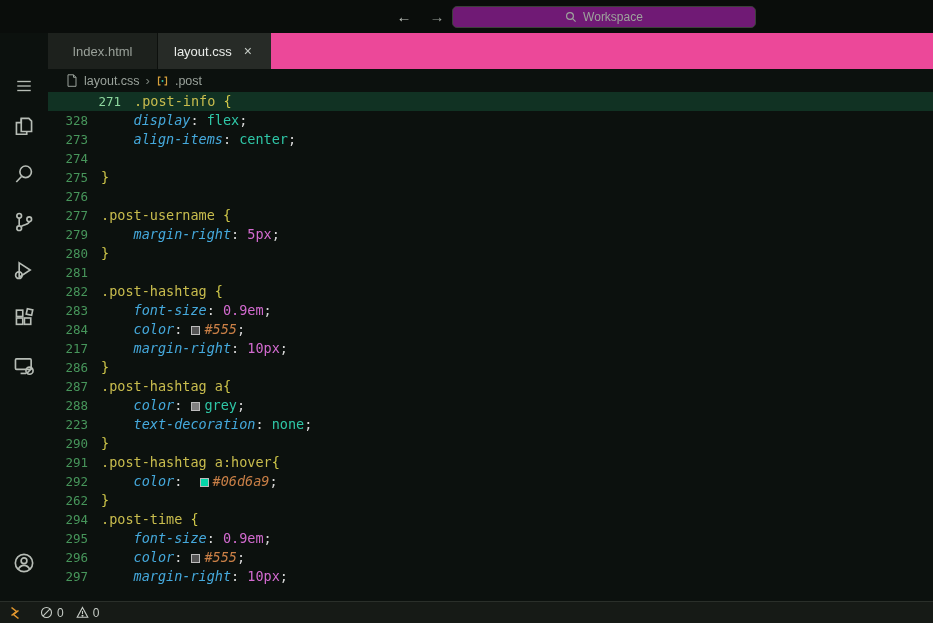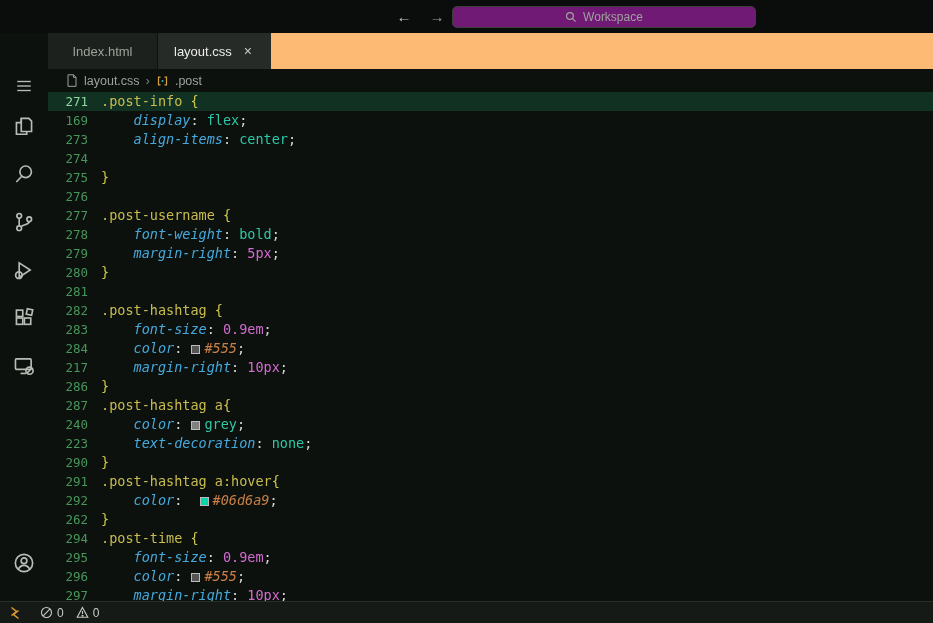--- a/index.html
+++ b/index.html
@@ -24,36 +24,36 @@
     color:#9da39c; font-size:12px;
   }
   .searchbox svg { flex:0 0 auto; }
 
   
   .activitybar { position:absolute; top:33px; left:0; width:48px; bottom:22px; background:#0c110e; }
   .ab-icon { position:absolute; left:12px; width:24px; height:24px; display:flex; align-items:center; justify-content:center; color:#b7bdb6; }
   .ab-icon svg { stroke:#b7bdb6; fill:none; stroke-width:1.2; }
 
   
-  .tabstrip { position:absolute; top:33px; left:48px; right:0; height:36px; background:#fdba74; display:flex; }
+  .tabstrip { position:absolute; top:33px; left:48px; right:0; height:36px; background:#ec4899; display:flex; }
   .tab { display:flex; align-items:center; gap:9px; padding:0 16px; font-size:13px; min-width:110px; justify-content:center; }
   .tab.inactive { background:#1d211d; color:#9aa19a; border-right:1px solid #0d100d; }
   .tab.active { background:#272b27; color:#e9ece9; }
   .tab-close { font-size:14px; color:#c6ccc6; line-height:1; padding:1px 3px; border-radius:3px; }
 
   
   .breadcrumbs { position:absolute; top:69px; left:48px; right:0; height:23px; display:flex; align-items:center; gap:6px; padding-left:18px; font-size:12.5px; color:#9aa29b; background:#0c110e; }
   .crumb-sep { color:#78807a; font-size:13px; }
   .crumb-icon svg { display:block; }
 
   
   .editor { position:absolute; top:92px; left:48px; right:0; bottom:22px; overflow:hidden; background:#0c110e;
             font-family:"DejaVu Sans Mono", monospace; font-size:13.5px; }
   .row { display:flex; height:19px; line-height:19px; white-space:pre; }
-  .row.active { background:var(--current-line,#113223); }
+  .row.active { background:var(--current-line,#113223);padding-left:33px; }
   .ln { flex:0 0 40px; text-align:right; color:var(--line-number,#47965b); font-size:12.5px; }
   .row.active .ln { color:#8fd8a0; }
   .code { padding-left:13px; }
   .tk-sel  { color:var(--selector,#c9bd4e); }
   .tk-prop { color:var(--property,#45a9dc); font-style:italic; }
   .tk-val  { color:var(--value,#2fc7a7); }
   .tk-num  { color:var(--number,#d36bd0); }
   .tk-hex  { color:var(--hex,#c97f46);font-style:italic; }
   .tk-punc { color:var(--punctuation,#d8d8d8); }
   .tk-brace{ color:var(--brace,#d0c84a); }
@@ -175,37 +175,36 @@
         <path d="M4.5 2.2h-2v7.6h2M8.5 2.2h2v7.6h-2" stroke="#d8a13c" fill="none" stroke-width="1.2"></path>
         <circle cx="6.5" cy="6" r="1" fill="#2fc7a7"></circle>
       </svg>
   </span>
   <span>.post</span>
 </div>
 
 <div class="editor">
   <div>
       <div class="row active"><span class="ln">271</span><span class="code"><span class="tk-sel">.post-info</span><span class="tk-brace"> {</span></span></div>
-      <div class="row"><span class="ln">169</span><span class="code"><span class="tk-ws">    </span><span class="tk-prop">display</span><span class="tk-punc">: </span><span class="tk-val">flex</span><span class="tk-punc">;</span></span></div>
+      <div class="row"><span class="ln">328</span><span class="code"><span class="tk-ws">    </span><span class="tk-prop">display</span><span class="tk-punc">: </span><span class="tk-val">flex</span><span class="tk-punc">;</span></span></div>
       <div class="row"><span class="ln">273</span><span class="code"><span class="tk-ws">    </span><span class="tk-prop">align-items</span><span class="tk-punc">: </span><span class="tk-val">center</span><span class="tk-punc">;</span></span></div>
       <div class="row"><span class="ln">274</span></div>
       <div class="row"><span class="ln">275</span><span class="code"><span class="tk-brace">}</span></span></div>
       <div class="row"><span class="ln">276</span><span class="code"></span></div>
       <div class="row"><span class="ln">277</span><span class="code"><span class="tk-sel">.post-username</span><span class="tk-brace"> {</span></span></div>
-      <div class="row"><span class="ln">278</span><span class="code"><span class="tk-ws">    </span><span class="tk-prop">font-weight</span><span class="tk-punc">: </span><span class="tk-val">bold</span><span class="tk-punc">;</span></span></div>
       <div class="row"><span class="ln">279</span><span class="code"><span class="tk-ws">    </span><span class="tk-prop">margin-right</span><span class="tk-punc">: </span><span class="tk-num">5px</span><span class="tk-punc">;</span></span></div>
       <div class="row"><span class="ln">280</span><span class="code"><span class="tk-brace">}</span></span></div>
       <div class="row"><span class="ln">281</span><span class="code"></span></div>
       <div class="row"><span class="ln">282</span><span class="code"><span class="tk-sel">.post-hashtag</span><span class="tk-brace"> {</span></span></div>
       <div class="row"><span class="ln">283</span><span class="code"><span class="tk-ws">    </span><span class="tk-prop">font-size</span><span class="tk-punc">: </span><span class="tk-num">0.9em</span><span class="tk-punc">;</span></span></div>
       <div class="row"><span class="ln">284</span><span class="code"><span class="tk-ws">    </span><span class="tk-prop">color</span><span class="tk-punc">: </span><span class="swatch" style="background: rgb(85, 85, 85);"></span><span class="tk-hex">#555</span><span class="tk-punc">;</span></span></div>
       <div class="row"><span class="ln">217</span><span class="code"><span class="tk-ws">    </span><span class="tk-prop">margin-right</span><span class="tk-punc">: </span><span class="tk-num">10px</span><span class="tk-punc">;</span></span></div>
       <div class="row"><span class="ln">286</span><span class="code"><span class="tk-brace">}</span></span></div>
       <div class="row"><span class="ln">287</span><span class="code"><span class="tk-sel">.post-hashtag a</span><span class="tk-brace">{</span></span></div>
-      <div class="row"><span class="ln">240</span><span class="code"><span class="tk-ws">    </span><span class="tk-prop">color</span><span class="tk-punc">: </span><span class="swatch" style="background: rgb(128, 128, 128);"></span><span class="tk-val">grey</span><span class="tk-punc">;</span></span></div>
+      <div class="row"><span class="ln">288</span><span class="code"><span class="tk-ws">    </span><span class="tk-prop">color</span><span class="tk-punc">: </span><span class="swatch" style="background: rgb(128, 128, 128);"></span><span class="tk-val">grey</span><span class="tk-punc">;</span></span></div>
       <div class="row"><span class="ln">223</span><span class="code"><span class="tk-ws">    </span><span class="tk-prop">text-decoration</span><span class="tk-punc">: </span><span class="tk-val">none</span><span class="tk-punc">;</span></span></div>
       <div class="row"><span class="ln">290</span><span class="code"><span class="tk-brace">}</span></span></div>
       <div class="row"><span class="ln">291</span><span class="code"><span class="tk-sel">.post-hashtag a:hover</span><span class="tk-brace">{</span></span></div>
       <div class="row"><span class="ln">292</span><span class="code"><span class="tk-ws">    </span><span class="tk-prop">color</span><span class="tk-punc">:  </span><span class="swatch" style="background: rgb(6, 214, 169);"></span><span class="tk-hex">#06d6a9</span><span class="tk-punc">;</span></span></div>
       <div class="row"><span class="ln">262</span><span class="code"><span class="tk-brace">}</span></span></div>
       <div class="row"><span class="ln">294</span><span class="code"><span class="tk-sel">.post-time</span><span class="tk-brace"> {</span></span></div>
       <div class="row"><span class="ln">295</span><span class="code"><span class="tk-ws">    </span><span class="tk-prop">font-size</span><span class="tk-punc">: </span><span class="tk-num">0.9em</span><span class="tk-punc">;</span></span></div>
       <div class="row"><span class="ln">296</span><span class="code"><span class="tk-ws">    </span><span class="tk-prop">color</span><span class="tk-punc">: </span><span class="swatch" style="background: rgb(85, 85, 85);"></span><span class="tk-hex">#555</span><span class="tk-punc">;</span></span></div>
       <div class="row"><span class="ln">297</span><span class="code"><span class="tk-ws">    </span><span class="tk-prop">margin-right</span><span class="tk-punc">: </span><span class="tk-num">10px</span><span class="tk-punc">;</span></span></div>
     </div>

